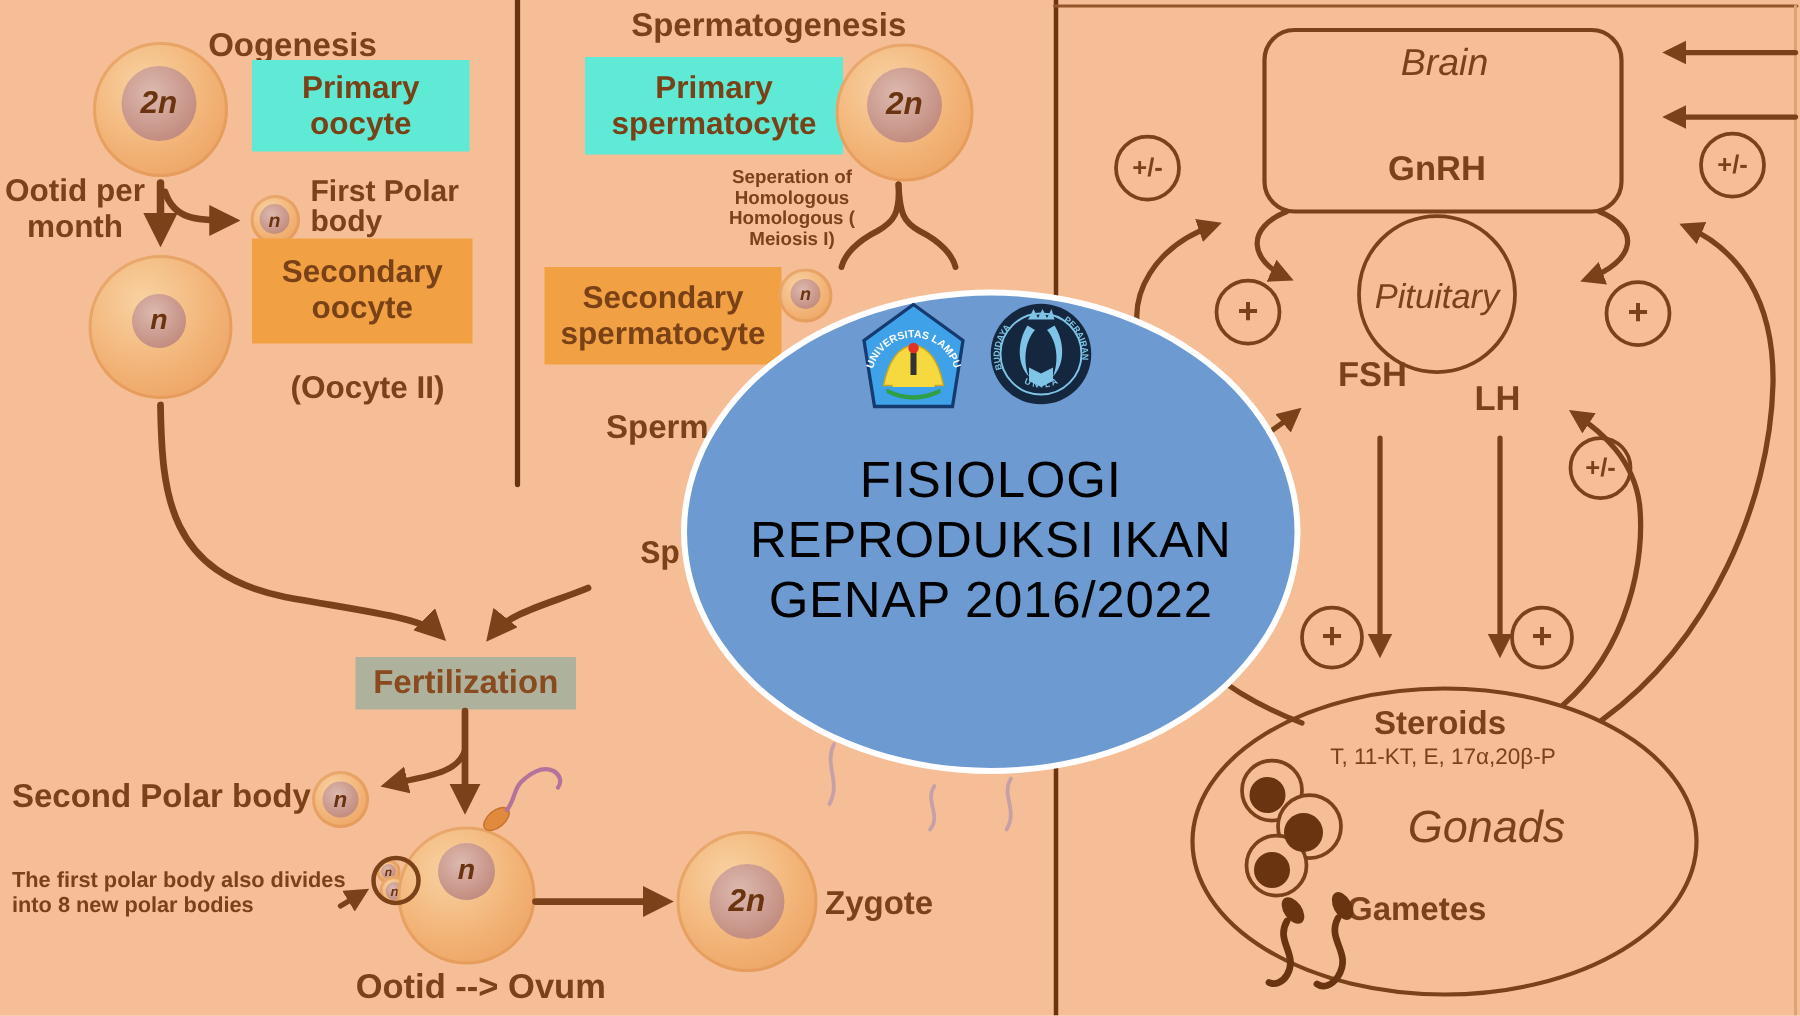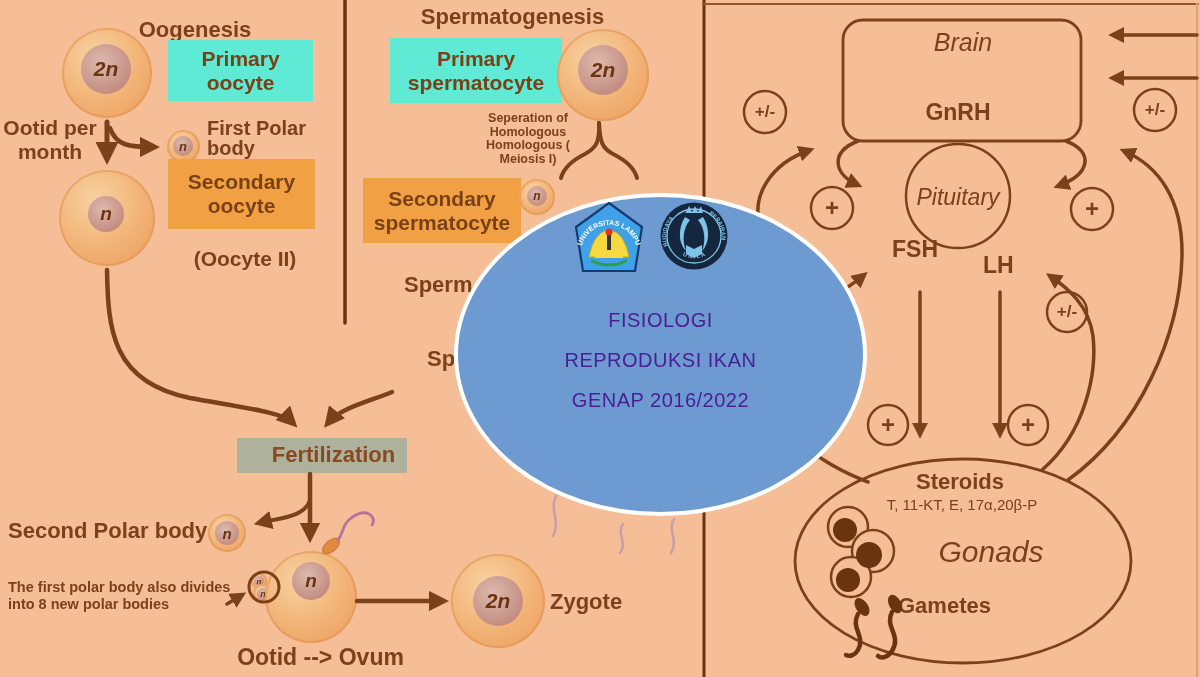--- a/index.html
+++ b/index.html
@@ -5,34 +5,34 @@
   html,body{margin:0;padding:0;}
   #stage{position:relative;width:1200px;height:677px;background:#F5BE97;overflow:hidden;
          font-family:"Liberation Sans",sans-serif;}
   .lbl{position:absolute;color:#7B4119;font-weight:bold;z-index:2;white-space:pre-line;}
   .ctr{text-align:center;}
   .it{font-style:italic;font-weight:normal;}
   .box{position:absolute;display:flex;align-items:center;justify-content:center;text-align:center;
        color:#7A4117;font-weight:bold;z-index:2;line-height:1.12;}
   .gbox{background:#5eead4;}
   .obox{background:#F1A144;}
-  .fbox{background:#AEB29C;color:#8A4A1F;padding-left:23px;}
+  .fbox{background:#AEB29C;color:#8A4A1F;}
   .cell{position:absolute;border-radius:50%;z-index:2;
         background:radial-gradient(circle at 38% 32%, #F8D2A2 0%, #F2B275 55%, #E99C5B 100%);
         box-shadow:inset 0 0 0 2px rgba(222,146,82,.55);text-align:center;}
   .nuc{position:absolute;border-radius:50%;display:flex;align-items:center;justify-content:center;
        background:radial-gradient(circle at 40% 35%, #DDB9AE 0%, #C1897D 80%);
        color:#6B3410;font-style:italic;font-weight:bold;}
   .sign{position:absolute;width:42px;height:42px;display:flex;align-items:center;justify-content:center;
         color:#7B4119;font-weight:bold;z-index:2;}
   #art{position:absolute;left:0;top:0;z-index:3;pointer-events:none;}
   #cover{position:absolute;left:454px;top:193px;width:413px;height:323px;box-sizing:border-box;
          background:#6D9BD1;border:4px solid #fff;border-radius:50%;z-index:10;}
-  #cover-title{position:absolute;left:0;top:103px;width:100%;text-align:center;color:#4c1d95;
-               font-size:20px;line-height:40px;letter-spacing:.5px;}
+  #cover-title{position:absolute;left:0;top:103px;width:100%;text-align:center;color:#000000;
+               font-size:34px;line-height:40px;letter-spacing:.5px;}
   .logo{position:absolute;}
 </style>
 </head>
 <body>
 
 <div id="stage">
 
   <div class="lbl ctr" style="left:122px;top:17px;width:146px;font-size:22px;">Oogenesis</div>
 
   <div class="cell" style="left:62px;top:28px;width:90px;height:90px;">
@@ -57,21 +57,21 @@
   <div class="box gbox" style="left:390px;top:38px;width:172px;height:65px;font-size:21px;">Primary spermatocyte</div>
   <div class="cell" style="left:557px;top:29px;width:92px;height:92px;">
     <div class="nuc" style="left:21px;top:16px;width:50px;height:50px;font-size:21px;">2n</div>
   </div>
   <div class="lbl ctr" style="left:474px;top:112px;width:108px;font-size:12.5px;line-height:13.5px;font-weight:bold;">Seperation of Homologous Homologous ( Meiosis I)</div>
   <div class="box obox" style="left:363px;top:178px;width:158px;height:65px;font-size:21px;">Secondary spermatocyte</div>
   <div class="cell" style="left:519px;top:179px;width:36px;height:36px;">
     <div class="nuc" style="left:8px;top:7px;width:20px;height:20px;font-size:12px;">n</div>
   </div>
   <div class="lbl" style="left:390px;top:272px;font-size:22px;margin-left:14px;">Sperm</div>
-  <div class="lbl" style="left:427px;top:346px;font-size:22px;">Sp</div>
+  <div class="lbl" style="left:427px;top:357px;font-size:22px;font-family:Liberation Mono, monospace;">Sp</div>
 
   <div class="box fbox" style="left:237px;top:438px;width:147px;height:35px;font-size:22px;">Fertilization</div>
 
   <div class="lbl" style="left:8px;top:518px;width:210px;font-size:22px;">Second Polar body</div>
   <div class="cell" style="left:208px;top:514px;width:38px;height:38px;">
     <div class="nuc" style="left:7px;top:7px;width:24px;height:24px;font-size:15px;">n</div>
   </div>
 
   <div class="lbl" style="left:8px;top:579px;width:248px;font-size:14.5px;line-height:17px;">The first polar body also divides into 8 new polar bodies</div>
 

